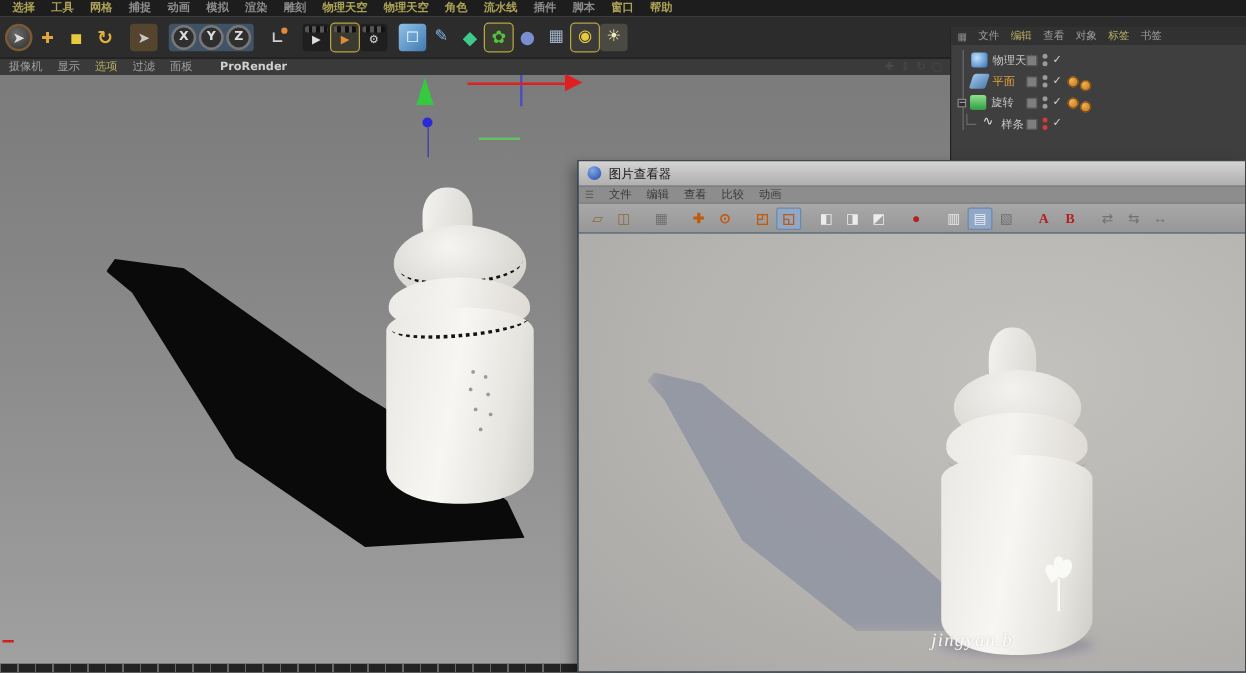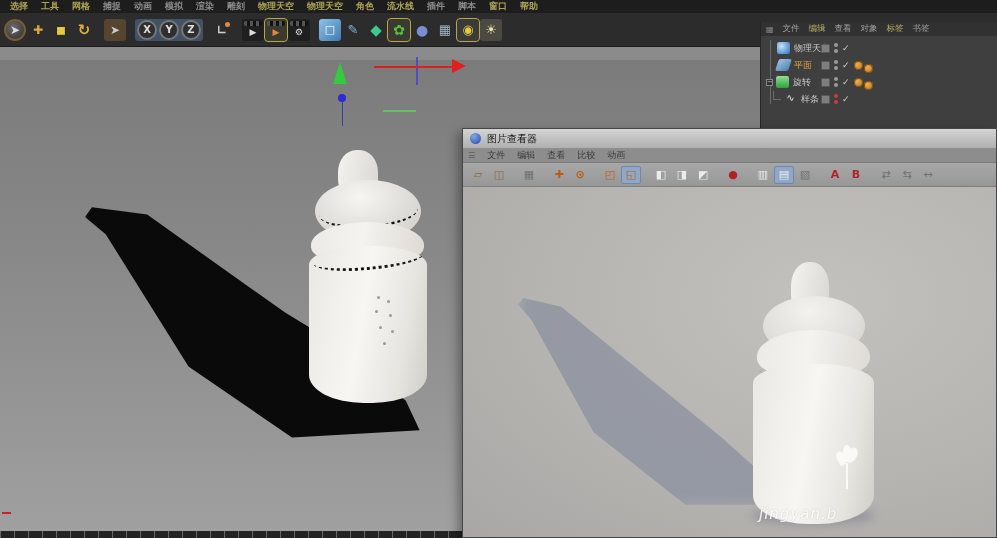--- a/index.html
+++ b/index.html
@@ -121,21 +121,21 @@
     background:radial-gradient(circle at 35% 35%,#f0b050,#b06a18);
     box-shadow:inset 0 0 0 1px #7a4a10;}
   .tag.t2{margin-left:-3px;margin-top:6px;}
   .minusbox{width:7px;height:7px;border:1px solid #8a8a8a;background:#2f2f2f;color:#cfcfcf;
     font-size:7px;line-height:5px;text-align:center;margin-right:3px;flex:none;}
   .elbow{width:8px;height:9px;border-left:1px solid #6a6a6a;border-bottom:1px solid #6a6a6a;
     margin:-8px 3px 0 0;flex:none;}
 
   
   .pv{left:462px;top:128px;width:535px;height:410px;z-index:10;background:#0c4a6e;
-    border:1px solid #454545;box-shadow:-4px 4px 10px rgba(0,0,0,.35);}
+    border:1px solid #454545;box-shadow:-4px 4px 10px rgba(0,0,0,.35);font-family:Liberation Serif, serif;}
   .pv-title{position:absolute;left:0;top:0;width:100%;height:20px;
     background:linear-gradient(180deg,#d4d4d4,#b0b0b0);display:flex;align-items:center;
     padding-left:7px;gap:6px;border-bottom:1px solid #8e8e8e;}
   .pv-appicon{width:11px;height:11px;border-radius:50%;
     background:radial-gradient(circle at 35% 30%,#7fa8e8,#2548a8);flex:none;}
   .pv-title-text{font-size:10px;color:#141414;}
   .pv-menu{position:absolute;left:0;top:20px;width:100%;height:14px;background:#8d8d8d;
     border-bottom:1px solid #7a7a7a;display:flex;align-items:center;gap:12px;padding-left:5px;}
   .pv-menu .mi{font-size:9px;color:#3a3a3a;}
   .pv-menu .ham{font-size:8px;color:#5a5a5a;}
@@ -249,20 +249,34 @@
         <span>▦</span>
       </div>
     <div class="tbi ico-cam hl">
         <span>◉</span>
       </div>
     <div class="tbi ico-light">
         <span>☀</span>
       </div>
   </div>
 
+  <div class="abs vpmenu">
+    <span class="vp-item">摄像机</span>
+    <span class="vp-item">显示</span>
+    <span class="vp-item hi">选项</span>
+    <span class="vp-item">过滤</span>
+    <span class="vp-item">面板</span>
+    <span class="vp-pro">ProRender</span>
+    <div class="vpnav">
+      <span>✚</span>
+      <span>⇕</span>
+      <span>↻</span>
+      <span>▢</span>
+    </div>
+  </div>
 
   <div class="abs viewport">
 
     <div class="abs g-green"></div>
     <div class="abs g-blueball"></div>
     <div class="abs g-bluestem"></div>
     <div class="abs g-bluevline"></div>
     <div class="abs g-greenline"></div>
 
     <div class="abs shadow-black"></div>
@@ -447,17 +461,17 @@
         <div class="seamline" style="left:8px;top:100px;width:110px;height:16px;"></div>
         <div class="body" style="left:2px;top:102px;width:121px;height:160px;"></div>
       </div>
 
       <div class="plant" style="left:372px;top:258px;">
         <div class="leaf" style="left:2px;top:6px;width:9px;height:14px;transform:rotate(-30deg);"></div>
         <div class="leaf" style="left:12px;top:2px;width:10px;height:16px;transform:rotate(25deg);"></div>
         <div class="leaf" style="left:8px;top:0;width:8px;height:12px;"></div>
         <div class="stem"></div>
       </div>
-      <span class="watermark" style="left:296px;top:318px;">jingyan.b</span>
+      <span class="watermark" style="left:282px;top:318px;">jingyan.b</span>
     </div>
   </div>
 
 </div>
 
 </body></html>

